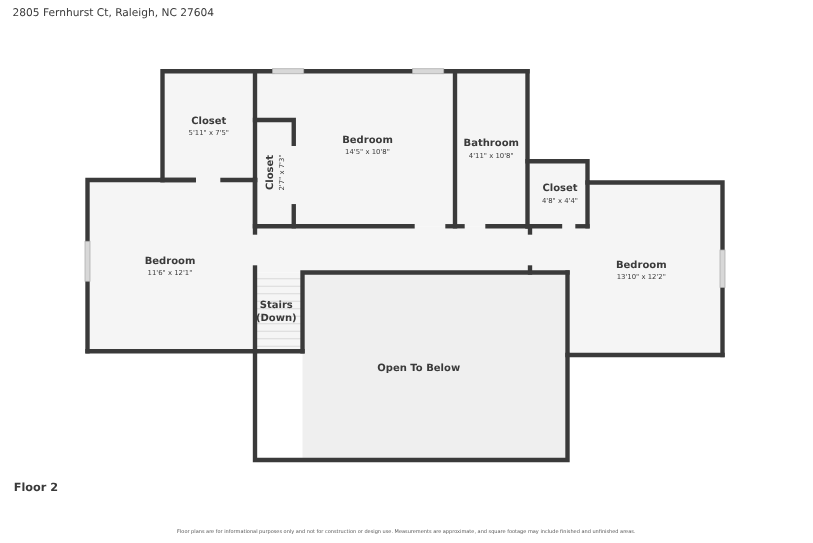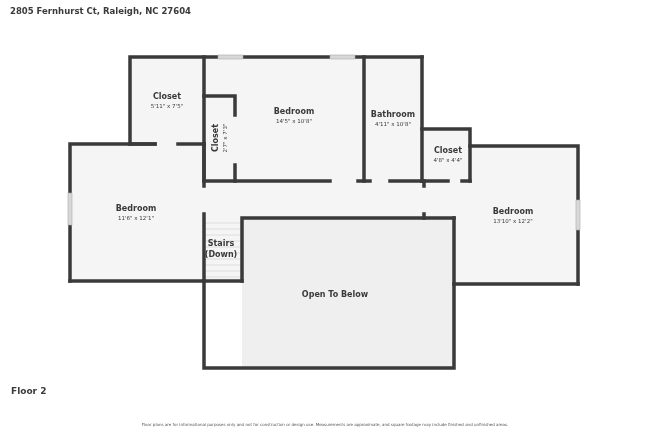--- a/index.html
+++ b/index.html
@@ -1,17 +1,17 @@
 <!DOCTYPE html>
 <html><head>
 <meta charset="utf-8">
 <style>
   html, body { margin:0; padding:0; background:#ffffff; }
   body { width:650px; height:434px; position:relative; overflow:hidden; font-family:"DejaVu Sans", sans-serif; }
-  .address { position:absolute; left:10px; top:6px; font-size:8.5px; font-weight:bold; color:#3a3a3a; }
+  .address { position:absolute; left:10px; top:6px; font-size:8.5px; font-weight:normal; color:#3a3a3a; }
   .floor-label { position:absolute; left:11px; top:386px; font-size:9px; font-weight:bold; color:#3a3a3a; }
   .disclaimer { position:absolute; left:0; width:650px; top:422px; text-align:center; font-size:4px; color:#555; }
   svg.plan { position:absolute; left:0; top:0; }
   .room-name { font-family:"DejaVu Sans", sans-serif; font-weight:bold; font-size:8px; fill:#3a3a3a; text-anchor:middle; }
   .room-dim { font-family:"DejaVu Sans", sans-serif; font-size:5.5px; fill:#3a3a3a; text-anchor:middle; }
 </style>
 </head>
 <body>
 
 <div class="address">2805 Fernhurst Ct, Raleigh, NC 27604</div>

